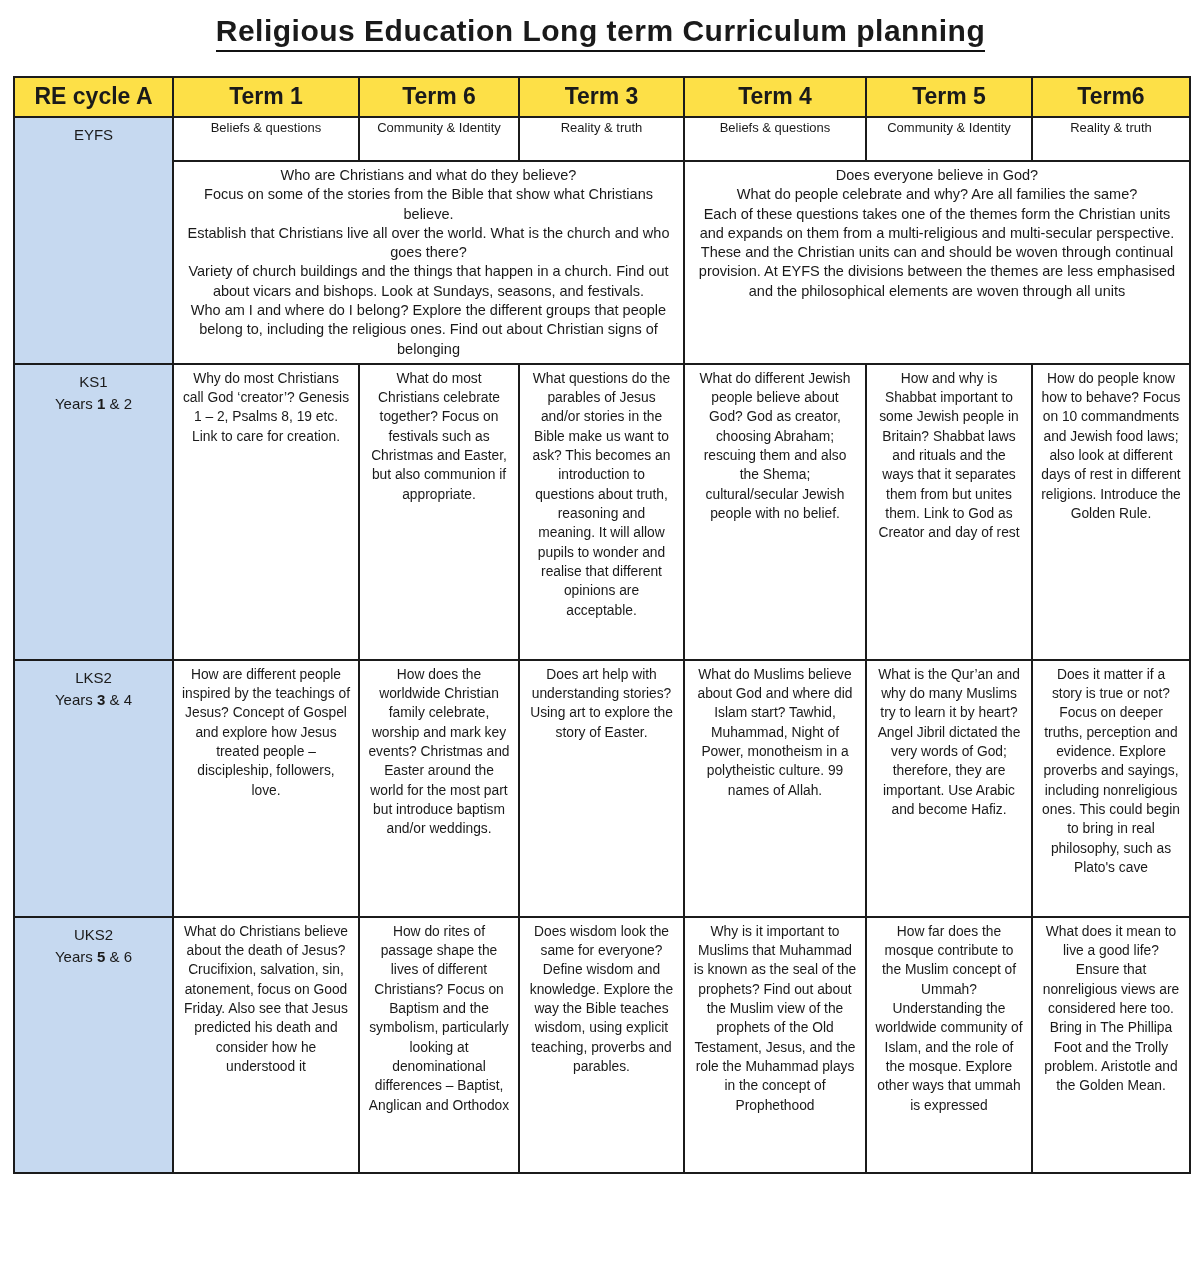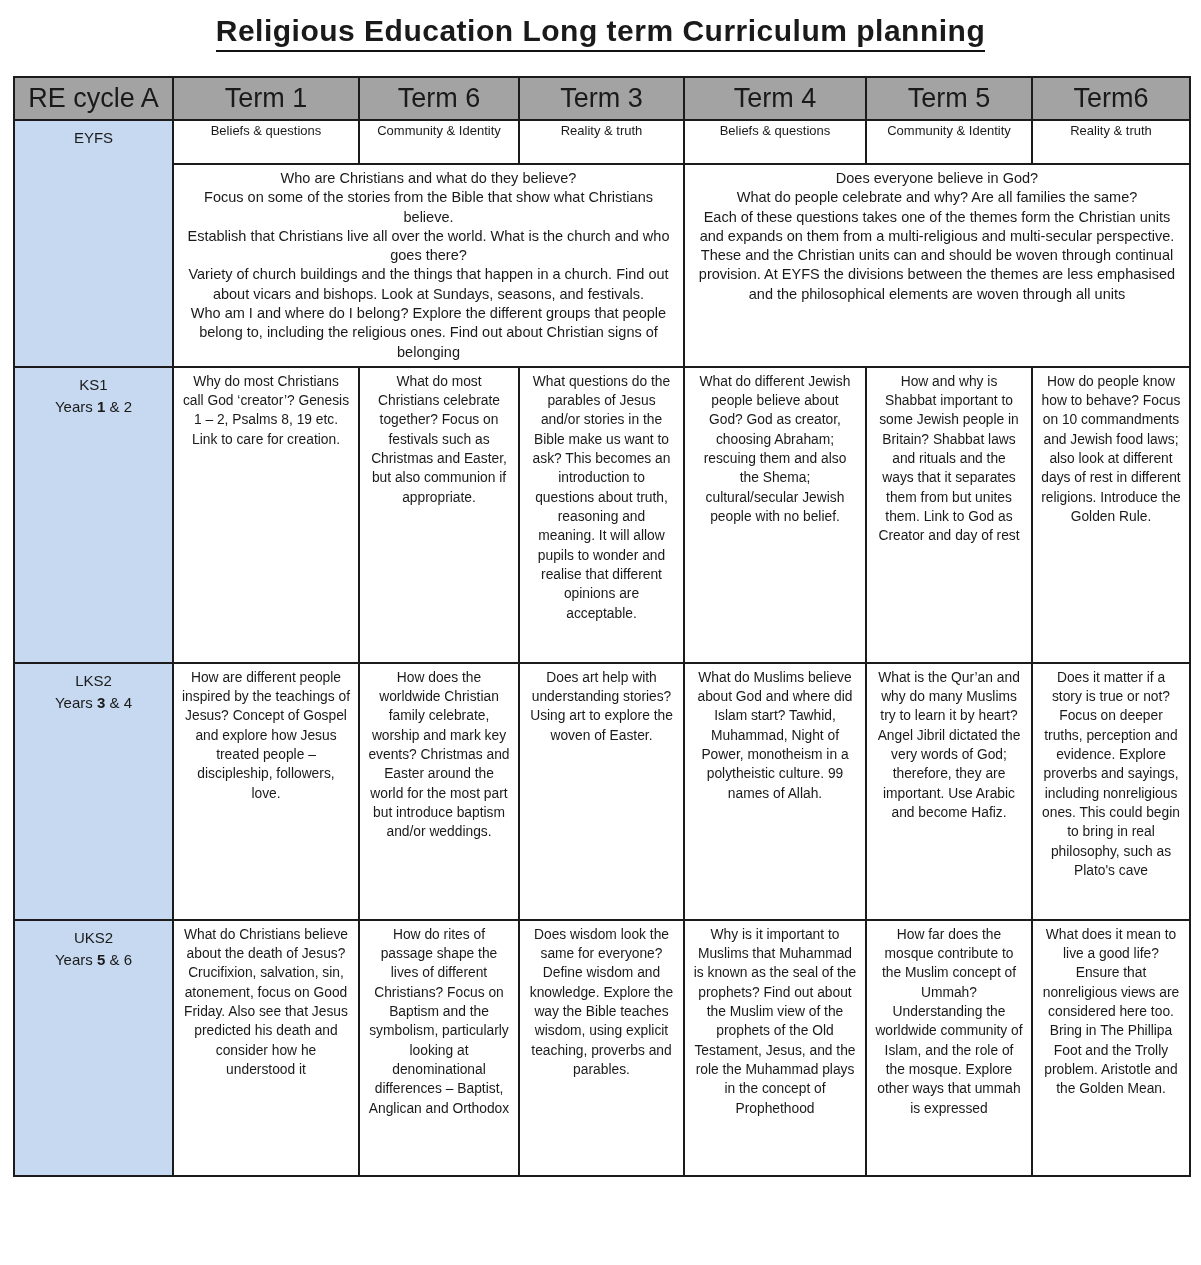--- a/index.html
+++ b/index.html
@@ -43,23 +43,23 @@
   table.curriculum th,
   table.curriculum td {
     border: 2px solid #1b1b1b;
     vertical-align: top;
     text-align: center;
     padding: 2px 6px;
     box-sizing: border-box;
     overflow: hidden;
   }
   .hdr {
-    background: #a3a3a3;
-    font-size: 27px;
-    font-weight: normal;
+    background: #fde047;
+    font-size: 23px;
+    font-weight: bold;
     padding-top: 5px !important;
     padding-bottom: 5px !important;
   }
   .stage-label {
     background: #c6d9f0;
     font-size: 15px;
     line-height: 1.5;
     padding-top: 6px !important;
   }
   .stage-name { display: block; }
@@ -158,21 +158,21 @@
       <td class="term-cell">How do people know how to behave? Focus on 10 commandments and Jewish food laws; also look at different days of rest in different religions. Introduce the Golden Rule.</td>
     </tr>
 
     <tr style="height:257px;">
       <td class="stage-label">
         <span class="stage-name">LKS2</span>
         <span class="stage-years"><span>Years </span><span class="bold-digit">3</span><span> &amp; 4</span></span>
       </td>
       <td class="term-cell">How are different people inspired by the teachings of Jesus? Concept of Gospel and explore how Jesus treated people – discipleship, followers, love.</td>
       <td class="term-cell">How does the worldwide Christian family celebrate, worship and mark key events? Christmas and Easter around the world for the most part but introduce baptism and/or weddings.</td>
-      <td class="term-cell">Does art help with understanding stories? Using art to explore the woven of Easter.</td>
+      <td class="term-cell">Does art help with understanding stories? Using art to explore the story of Easter.</td>
       <td class="term-cell">What do Muslims believe about God and where did Islam start? Tawhid, Muhammad, Night of Power, monotheism in a polytheistic culture. 99 names of Allah.</td>
       <td class="term-cell">What is the Qur’an and why do many Muslims try to learn it by heart? Angel Jibril dictated the very words of God; therefore, they are important. Use Arabic and become Hafiz.</td>
       <td class="term-cell">Does it matter if a story is true or not? Focus on deeper truths, perception and evidence. Explore proverbs and sayings, including nonreligious ones. This could begin to bring in real philosophy, such as Plato's cave</td>
     </tr>
 
     <tr style="height:256px;">
       <td class="stage-label">
         <span class="stage-name">UKS2</span>
         <span class="stage-years"><span>Years </span><span class="bold-digit">5</span><span> &amp; 6</span></span>
       </td>

